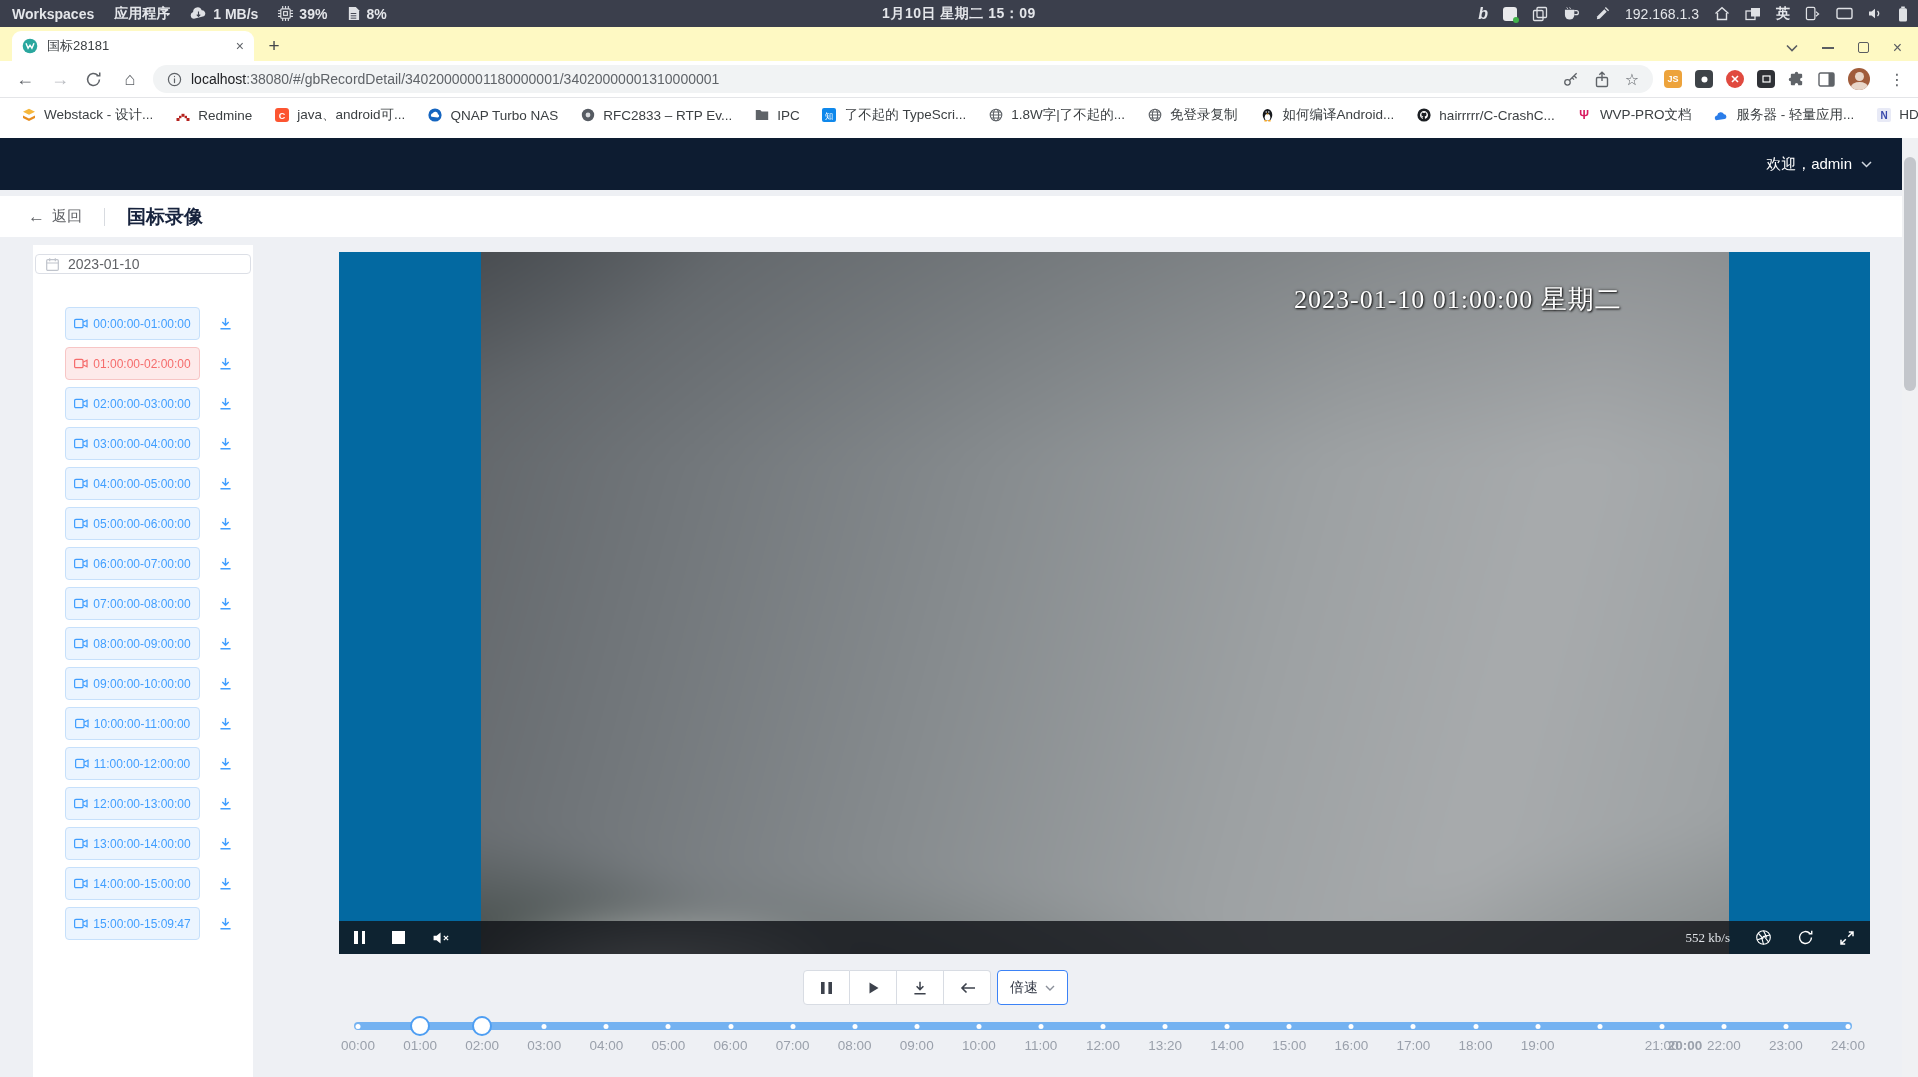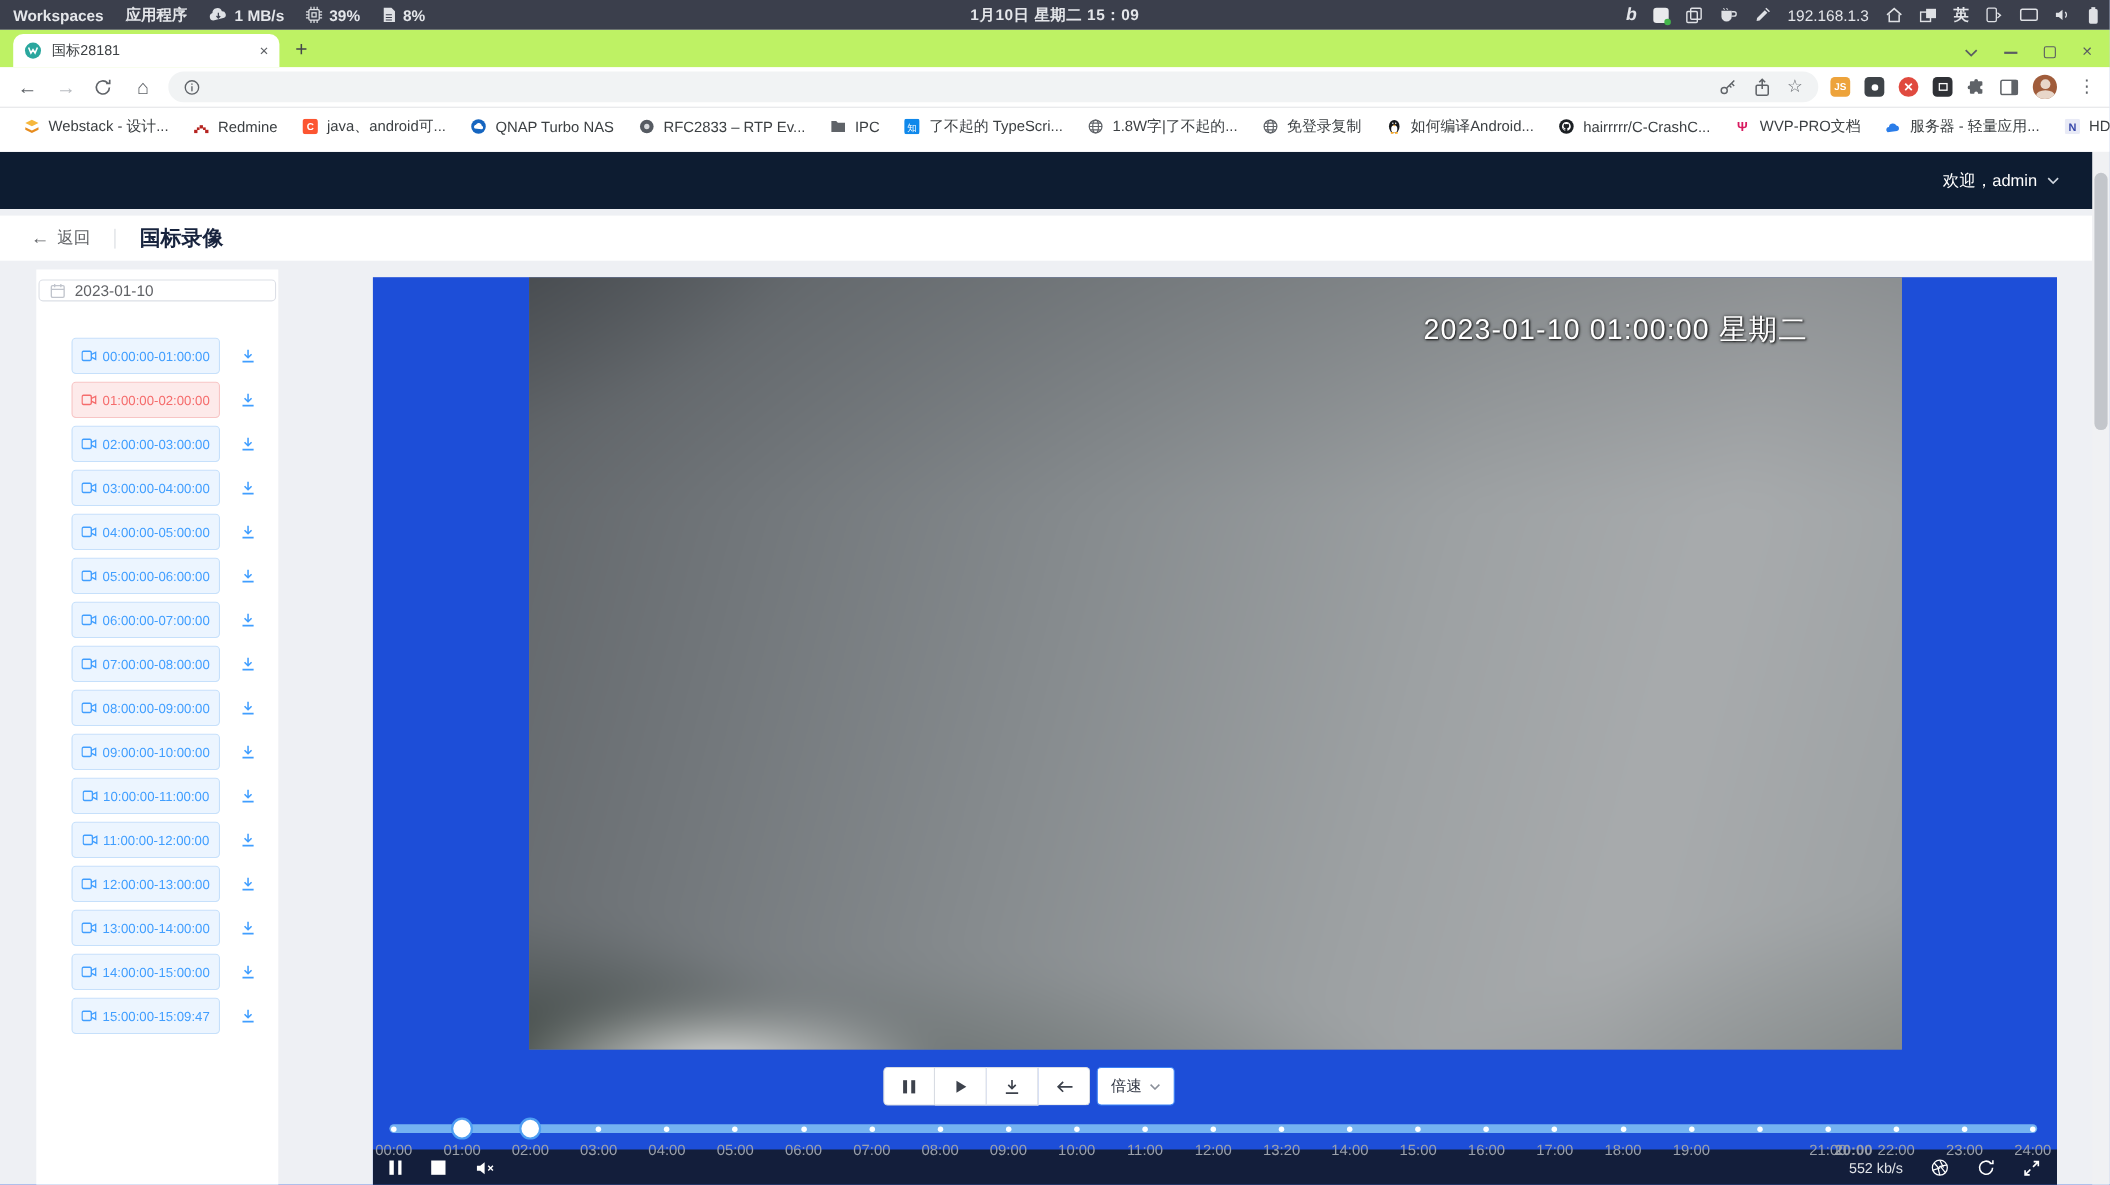--- a/index.html
+++ b/index.html
@@ -13,21 +13,21 @@
   
   .sysbar { position:absolute; top:0; left:0; width:1918px; height:27px; background:#3b3f4c; color:#e4e6ea; display:flex; align-items:center; font-size:14px; z-index:50;}
   .sysbar .lgrp { display:flex; align-items:center; gap:20px; padding-left:12px; font-weight:bold;}
   .sys-item { display:flex; align-items:center; gap:6px; }
   .sys-clock { position:absolute; left:50%; transform:translateX(-50%); font-weight:bold; letter-spacing:.5px;}
   .sysbar .rgrp { margin-left:auto; display:flex; align-items:center; gap:15px; padding-right:10px; font-weight:bold;}
   .mini-app { position:relative; width:14px; height:14px; background:#e9eaec; border-radius:3px;}
   .mini-app i { position:absolute; right:-2px; bottom:-2px; width:6px; height:6px; border-radius:50%; background:#43b54b;}
 
   
-  .tabstrip { position:absolute; top:27px; left:0; width:1918px; height:34px; background:#bef264; display:flex; align-items:flex-end; z-index:49;}
+  .tabstrip { position:absolute; top:27px; left:0; width:1918px; height:34px; background:#fef9c3; display:flex; align-items:flex-end; z-index:49;}
   .btab { margin-left:12px; width:242px; height:30px; background:#fff; border-radius:9px 9px 0 0; display:flex; align-items:center; gap:9px; padding:0 10px; font-size:13px; color:#3c4043;}
   .btab .t-close { margin-left:auto; font-size:14px; color:#5f6368; }
   .newtab { width:28px; height:28px; display:flex; align-items:center; justify-content:center; margin:0 0 1px 6px; font-size:19px; color:#44474c;}
   .winctl { margin-left:auto; display:flex; align-items:center; gap:24px; padding:0 16px 8px 0; color:#5a5d62;}
   .wc-min { width:12px; height:2px; background:#5a5d62; }
   .wc-max { width:11px; height:11px; border:1.6px solid #5a5d62; border-radius:2px;}
   .wc-close { font-size:16px; line-height:10px;}
 
   .toolbar { position:absolute; top:61px; left:0; width:1918px; height:37px; background:#fff; border-bottom:1px solid #e4e5e8; display:flex; align-items:center; z-index:48;}
   .nav-ic { margin-left:15px; font-size:18px; color:#5f6368; width:20px; text-align:center;}
@@ -66,21 +66,21 @@
   
   .sidebar { position:absolute; left:33px; top:245px; width:220px; bottom:0; background:#fff;}
   .datebox { margin:9px 0 0 2px; width:216px; height:20px; border:1px solid #dcdfe6; border-radius:4px; background:#fff; display:flex; align-items:center; gap:8px; padding:0 9px; font-size:14px; color:#606266;}
   .rec-list { margin-top:33px; }
   .rec-row { display:flex; align-items:center; height:33px; margin-bottom:7px; padding-left:32px;}
   .rec-pill { width:135px; height:33px; border:1px solid #c6e0fb; background:#ecf5ff; color:#409eff; border-radius:4px; display:flex; align-items:center; justify-content:center; gap:5px; font-size:12px; cursor:pointer;}
   .rec-pill.selected { background:#fdeaea; border-color:#f7c5c5; color:#f56c6c;}
   .rec-dl { margin-left:18px; color:#409eff; cursor:pointer; display:flex;}
 
   
-  .player { position:absolute; left:339px; top:252px; width:1531px; height:826px; background:#1d4ed8; overflow:hidden;}
+  .player { position:absolute; left:339px; top:252px; width:1531px; height:702px; background:#0369a1; overflow:hidden;font-family:Liberation Serif, serif;}
   .video-wrap { position:absolute; left:142px; top:0; width:1248px; height:702px; overflow:hidden; background:#8e9294;}
   .video-blur { position:absolute; inset:-45px; filter:blur(17px);
     background:
       radial-gradient(300px 95px at 16% 97%, rgba(252,252,250,.95), rgba(252,252,250,0) 70%),
       radial-gradient(430px 250px at 3% 102%, rgba(42,52,45,.95), rgba(42,52,45,0) 72%),
       radial-gradient(800px 270px at 28% 108%, rgba(62,72,65,.6), rgba(62,72,65,0) 70%),
       radial-gradient(950px 430px at 105% 112%, rgba(76,84,80,.55), rgba(76,84,80,0) 65%),
       radial-gradient(650px 430px at -5% -8%, rgba(38,42,47,.6), rgba(38,42,47,0) 60%),
       linear-gradient(180deg, rgba(58,62,66,.28), rgba(58,62,66,0) 32%),
       linear-gradient(105deg, #5d6165 0%, #71767a 20%, #868b8e 40%, #9da1a3 62%, #a8abad 78%, #9fa3a5 92%, #979b9d 100%);
@@ -250,20 +250,21 @@
       </svg>
     </span>
   <span class="nav-ic">⌂</span>
   <div class="omnibox">
     <span>
         <svg width="15" height="15" viewBox="0 0 16 16" fill="none" stroke="#5f6368" stroke-width="1.3">
           <circle cx="8" cy="8" r="6.5"></circle>
           <path d="M8 7.3v4M8 4.6v.3" stroke-linecap="round"></path>
         </svg>
       </span>
+    <span><span>localhost</span><span class="url-rest">:38080/#/gbRecordDetail/34020000001180000001/34020000001310000001</span></span>
     <span class="omni-right">
       <span>
           <svg width="17" height="17" viewBox="0 0 18 18" fill="none" stroke="#5f6368" stroke-width="1.4">
             <circle cx="5.8" cy="12" r="2.9"></circle>
             <path d="M8.2 9.6L15.5 2.3M12.8 5l2.6 2.6M10.7 7.1l2 2"></path>
           </svg>
         </span>
       <span>
           <svg width="16" height="17" viewBox="0 0 16 17" fill="none" stroke="#5f6368" stroke-width="1.4">
             <rect x="2.5" y="6.5" width="11" height="9" rx="1.2"></rect>

